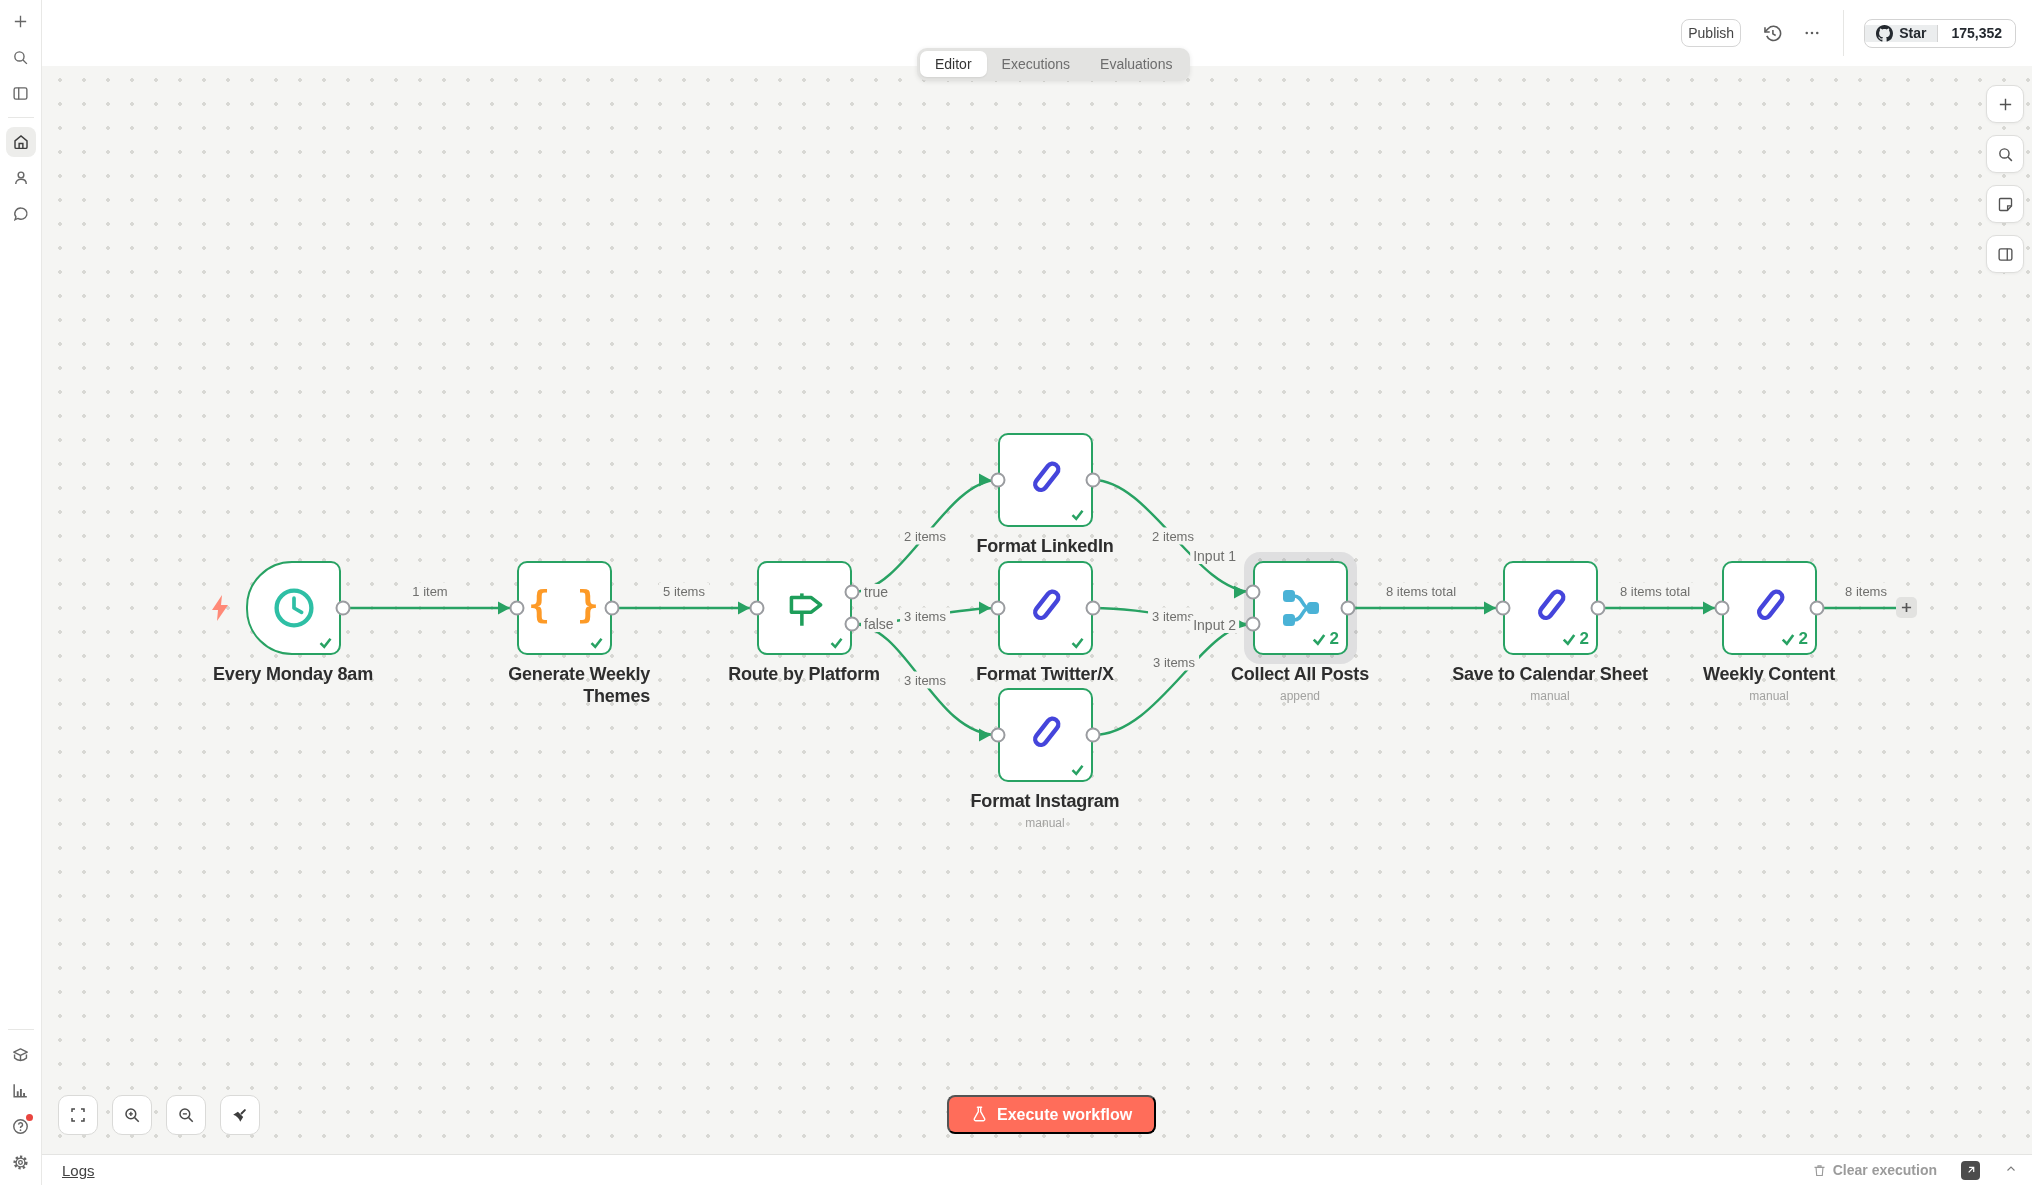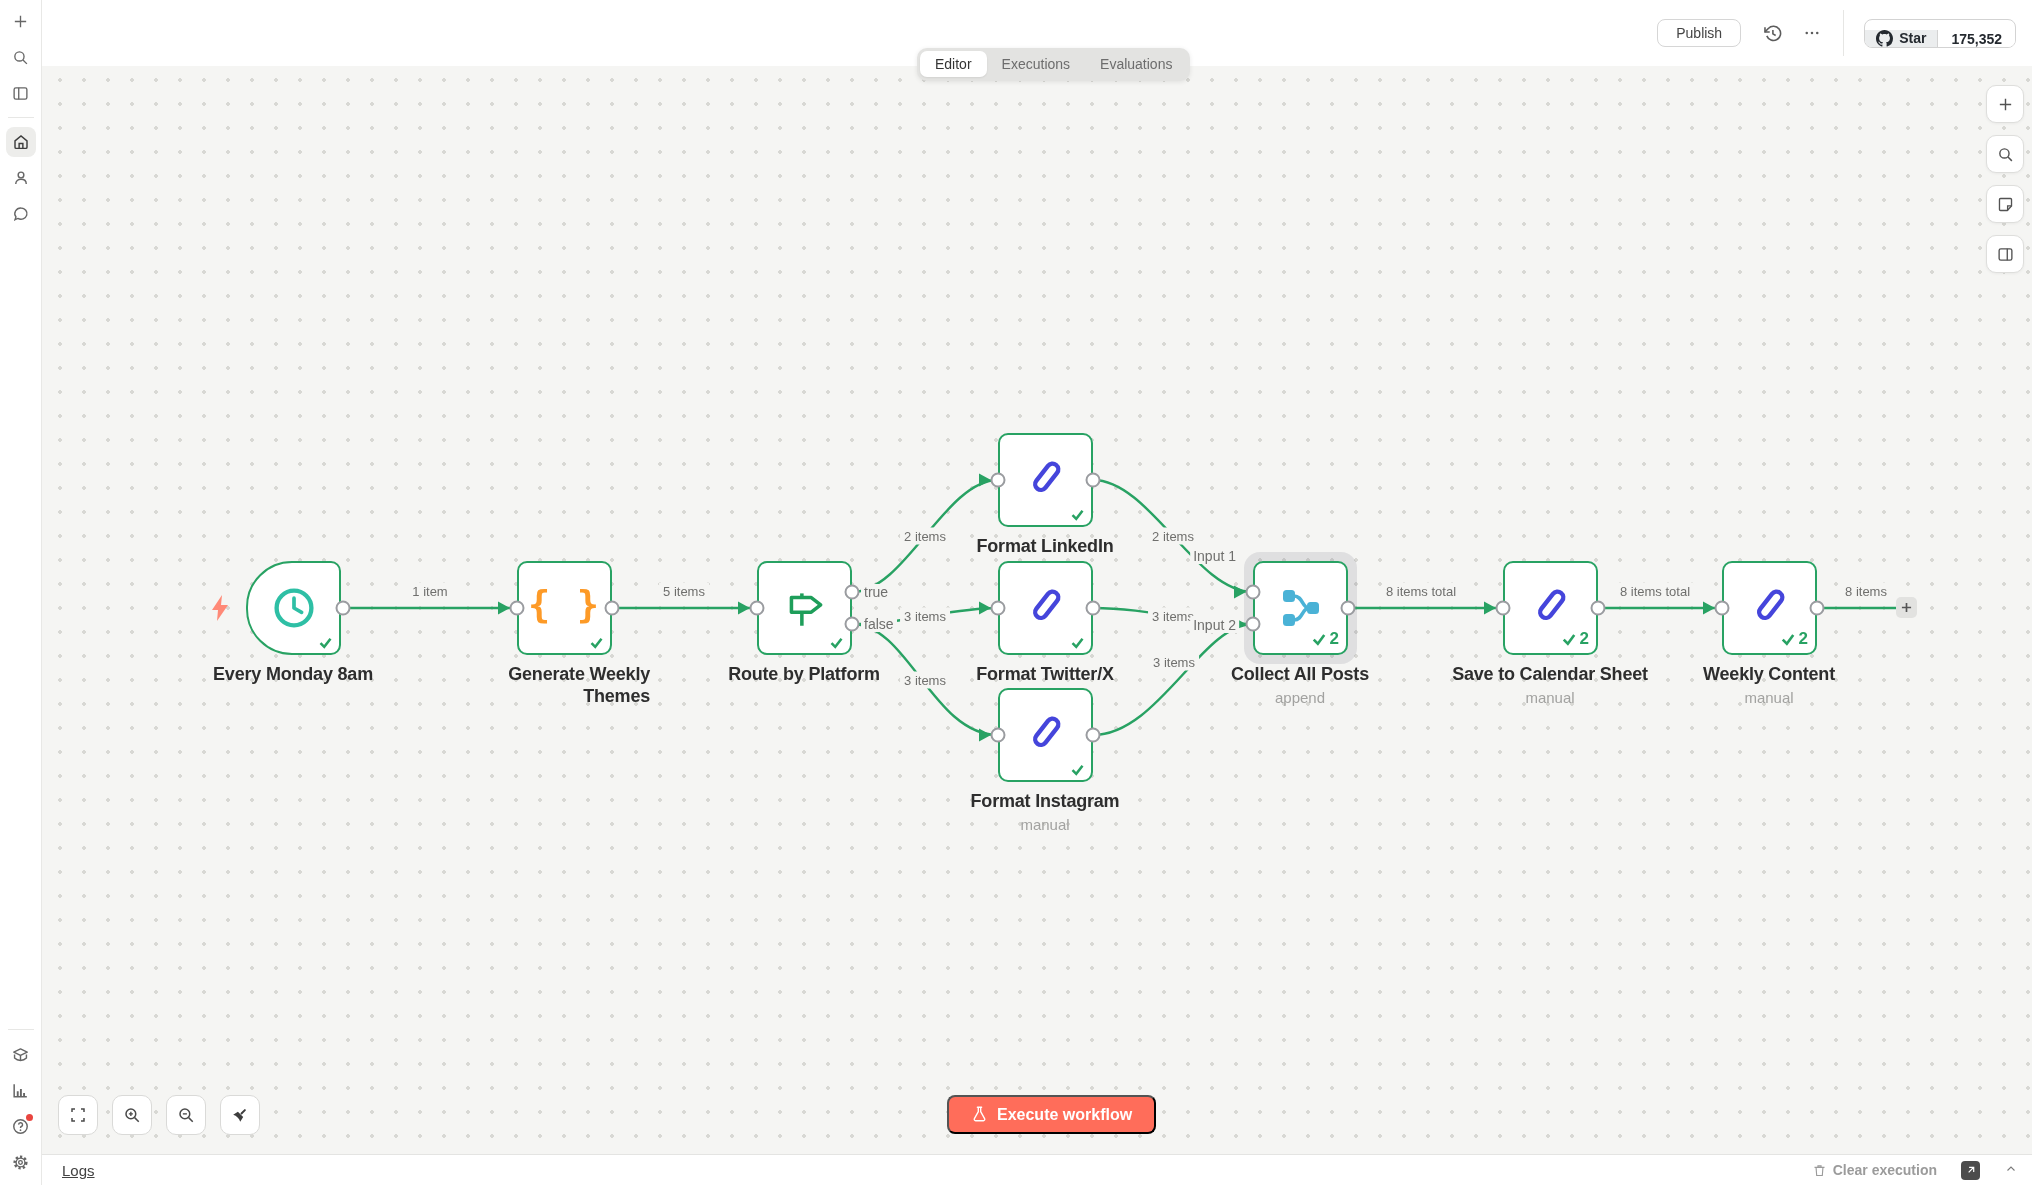--- a/index.html
+++ b/index.html
@@ -24,21 +24,21 @@
   .node.trigger { border-radius:46px 10px 10px 46px; }
   .node .check { position:absolute; right:5px; bottom:3px; width:17px; height:15px; }
   .runbadge { position:absolute; right:7px; bottom:4px; display:flex; align-items:center; gap:3px; color:#28a263; font-weight:700; font-size:17px; }
   .runbadge svg { width:16px; height:14px; }
   .braces { font-size:37px; font-weight:700; color:#fd9a27; letter-spacing:2px; font-family:"DejaVu Sans Mono","Liberation Mono",monospace; margin-top:-6px; }
 
   .port { position:absolute; width:15px; height:15px; border-radius:50%; background:#fff; border:2px solid #9a9ca0; transform:translate(-50%,-50%); z-index:4; }
 
   .nlabel { position:absolute; transform:translateX(-50%); text-align:center; font-size:18px; font-weight:600; color:#2e2e2e; letter-spacing:-0.2px; line-height:22px; white-space:nowrap; z-index:3; }
   .nlabel.wrap { white-space:normal; width:172px;text-align:right; }
-  .nsub { position:absolute; transform:translateX(-50%); text-align:center; font-size:15px; color:#a2a2a0; z-index:3; }
+  .nsub { position:absolute; transform:translateX(-50%); text-align:center; font-size:12px; color:#a2a2a0; z-index:3; }
   .elabel { position:absolute; transform:translate(-50%,-50%); font-size:13px; color:#6f6f6d; background:#f5f5f3; padding:1px 4px; white-space:nowrap; z-index:3; }
   .plabel { position:absolute; transform:translateY(-50%); font-size:14px; color:#6f6f6d; background:#f5f5f3; padding:0 3px; white-space:nowrap; z-index:3; }
   .plabel.rt { transform:translate(-100%,-50%); }
 
   .bolt { position:absolute; left:208px; top:594px; z-index:3; }
 
   .plus-endpoint { position:absolute; left:1896px; top:597px; width:21px; height:21px; background:#e2e2e0; border-radius:5px; z-index:4;
     display:flex; align-items:center; justify-content:center; }
 
   
@@ -49,24 +49,24 @@
   .crumb-sep { color:#c9c9c9; font-size:15px; }
   .crumb-title { color:#2b2b2b; font-weight:500; }
   .add-tag { color:#9d9d9d; font-size:13px; margin-left:16px; }
 
   .tabs { position:absolute; left:917px; top:48px; height:33px; background:#e3e3e1; border-radius:10px; display:flex; align-items:flex-start; padding:3px;
     box-shadow:0 1px 5px rgba(0,0,0,0.09); z-index:12; }
   .tab { font-size:14px; color:#6d6d6d; padding:5px 15px; border-radius:7px; }
   .tab.active { background:#fff; color:#343434; font-weight:500; box-shadow:0 1px 2px rgba(0,0,0,0.08); }
 
   .top-right { position:absolute; right:0; top:0; height:66px; display:flex; align-items:center; z-index:11; }
-  .btn-publish { border:1px solid #d6d6d6; border-radius:8px; background:#fff; font-size:14px; color:#454545; padding:5px 18px; }
+  .btn-publish { border:1px solid #d6d6d6; border-radius:8px; background:#fff; font-size:14px; color:#454545; padding:5px 6px; }
   .icon-btn { display:flex; align-items:center; justify-content:center; width:34px; height:30px; color:#5c5c5c; }
   .vsep { width:1px; height:46px; background:#e6e6e4; margin:0 12px 0 14px; }
-  .gh { display:flex; align-items:flex-end; border:1px solid #d3d3d3; border-radius:8px; overflow:hidden; margin:0 16px 0 8px; height:29px; font-size:14px; }
+  .gh { display:flex; align-items:center; border:1px solid #d3d3d3; border-radius:8px; overflow:hidden; margin:0 16px 0 8px; height:29px; font-size:14px; }
   .gh-star { display:flex; align-items:center; gap:6px; background:#ebedee; padding:0 11px; color:#24292f; font-weight:600; border-right:1px solid #d3d3d3; }
   .gh-count { display:flex; align-items:center; padding:0 13px; background:#fff; color:#24292f; font-weight:600; }
 
   
   .sidebar { position:absolute; left:0; top:0; width:42px; height:1185px; background:#fff; border-right:1px solid #e8e8e6; z-index:20;
     display:flex; flex-direction:column; align-items:center; }
   .sb-icon { width:30px; height:30px; display:flex; align-items:center; justify-content:center; color:#666; margin:3px 0; position:relative; }
   .sb-icon.active { background:#ededeb; border-radius:8px; color:#2e2e2e; }
   .sb-div { width:26px; height:1px; background:#e7e7e5; margin:6px 0; }
   .sb-spacer { flex:1; }

